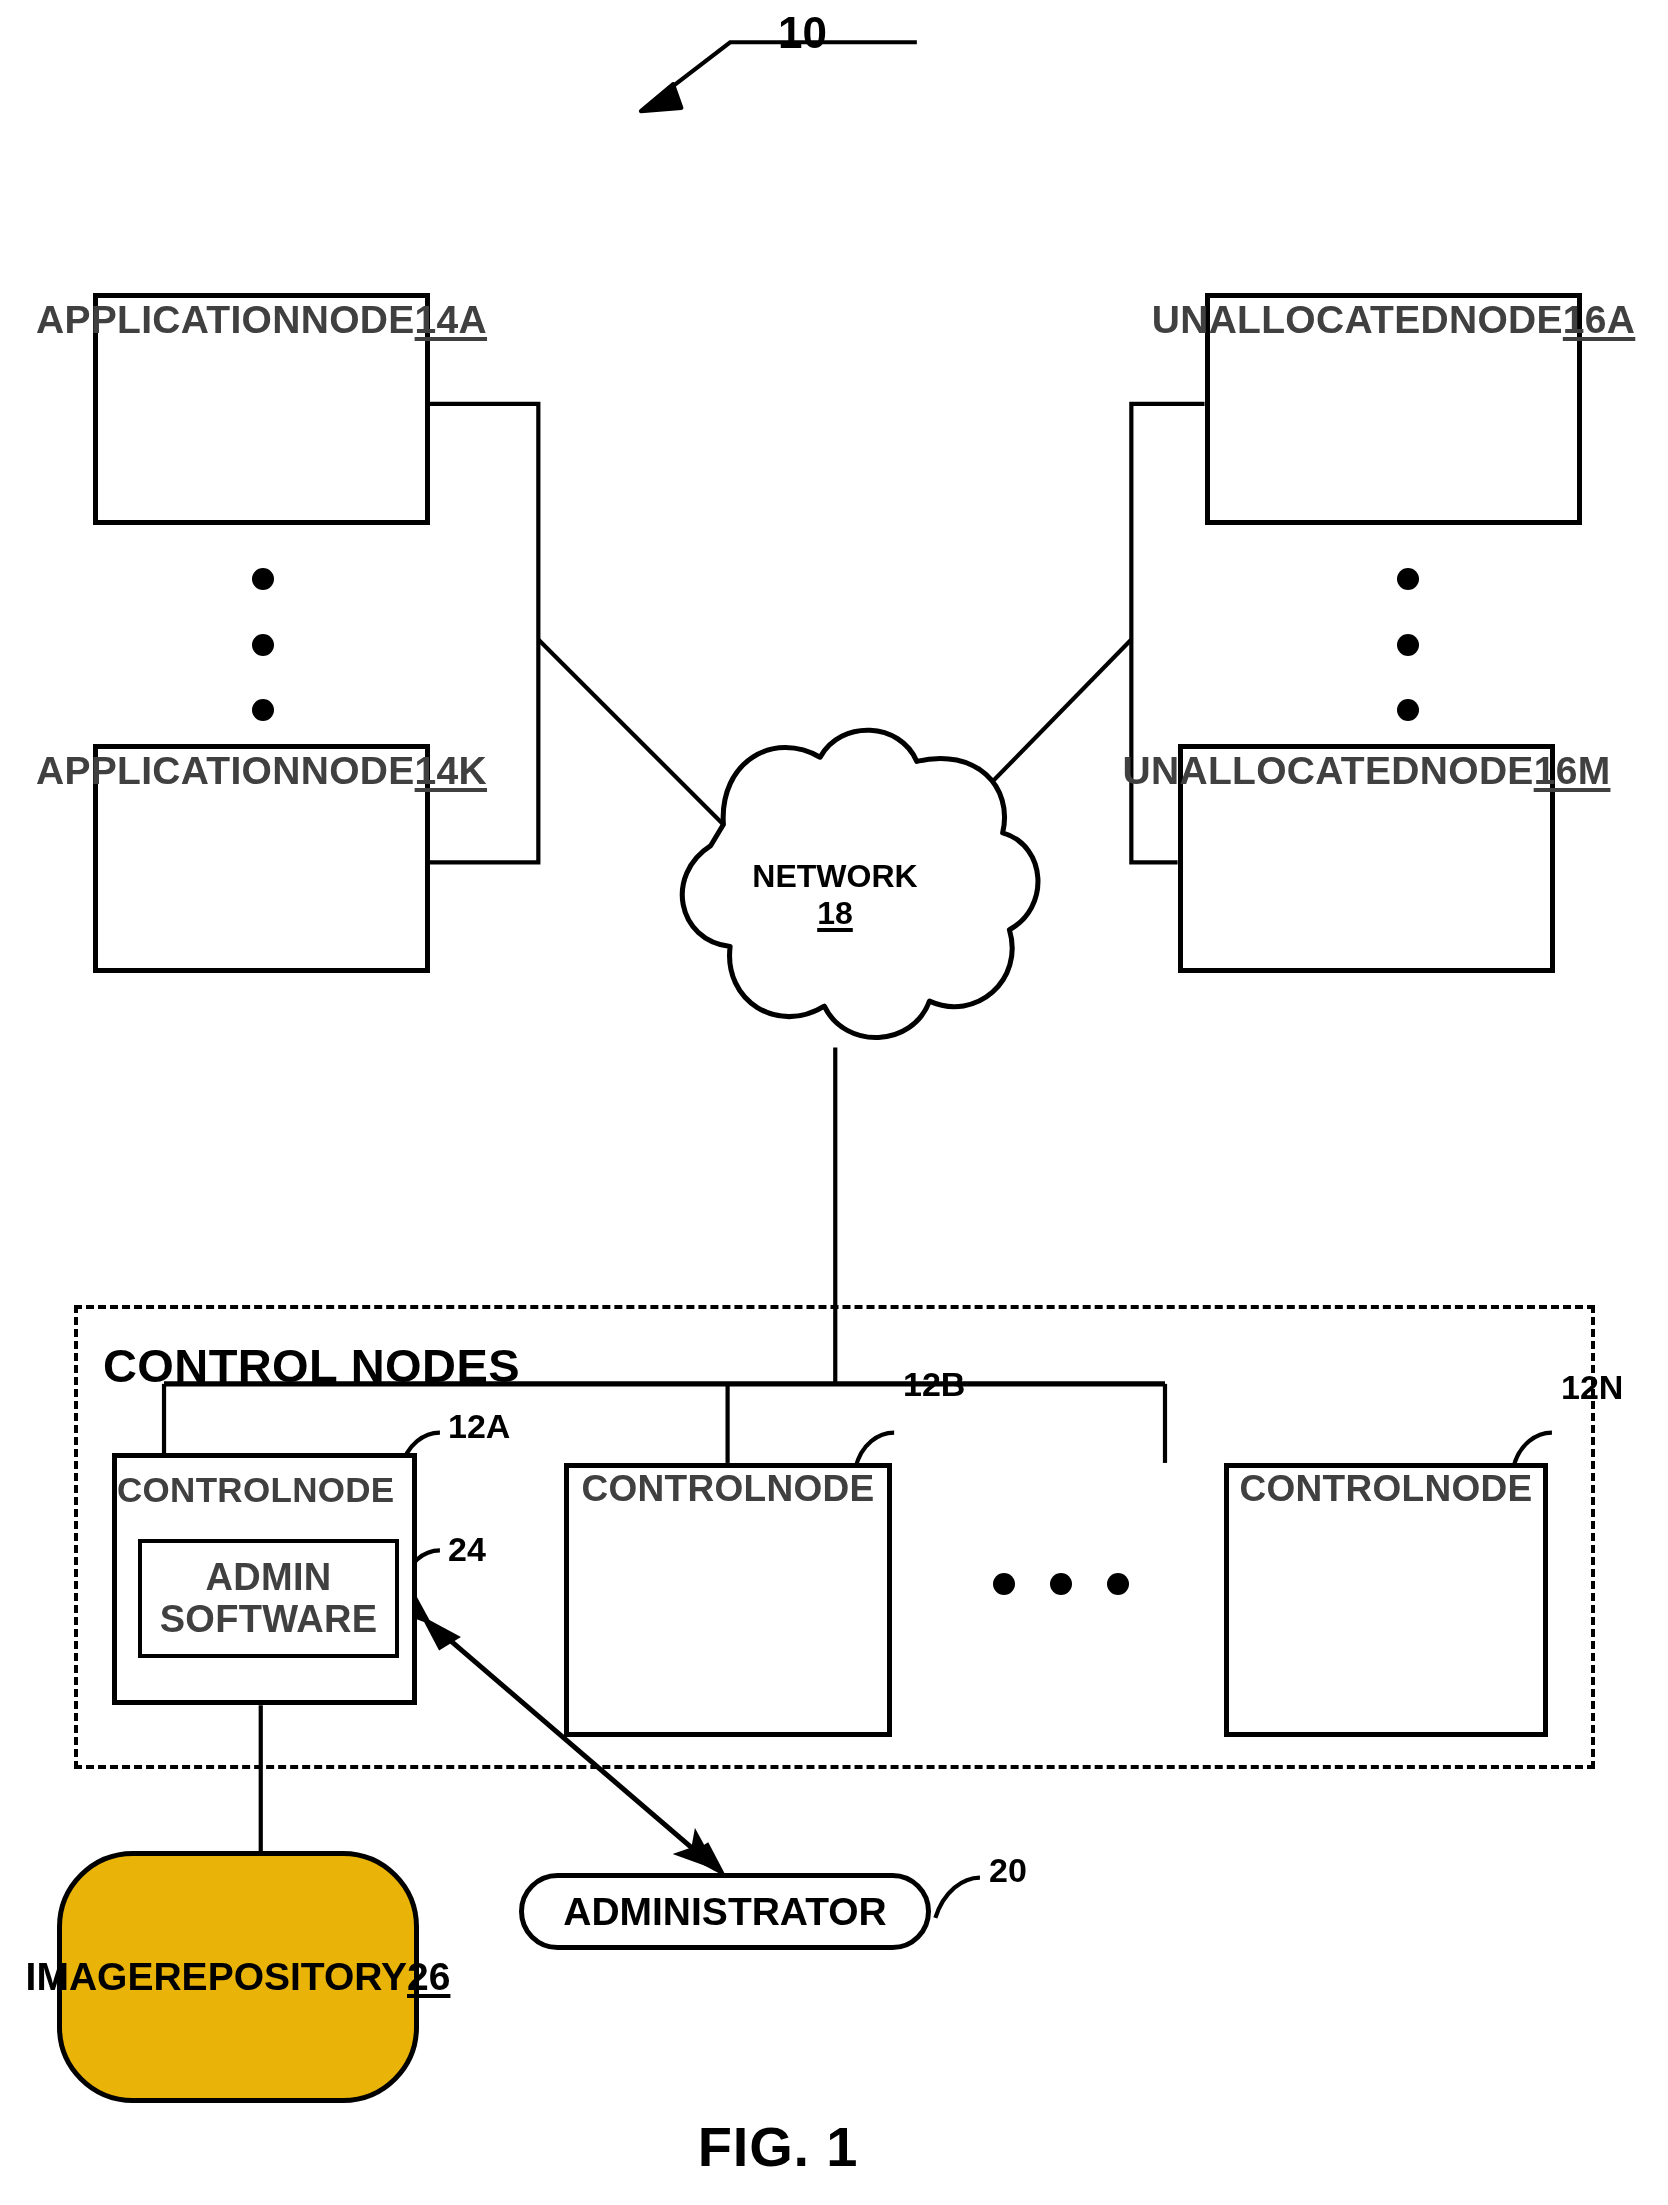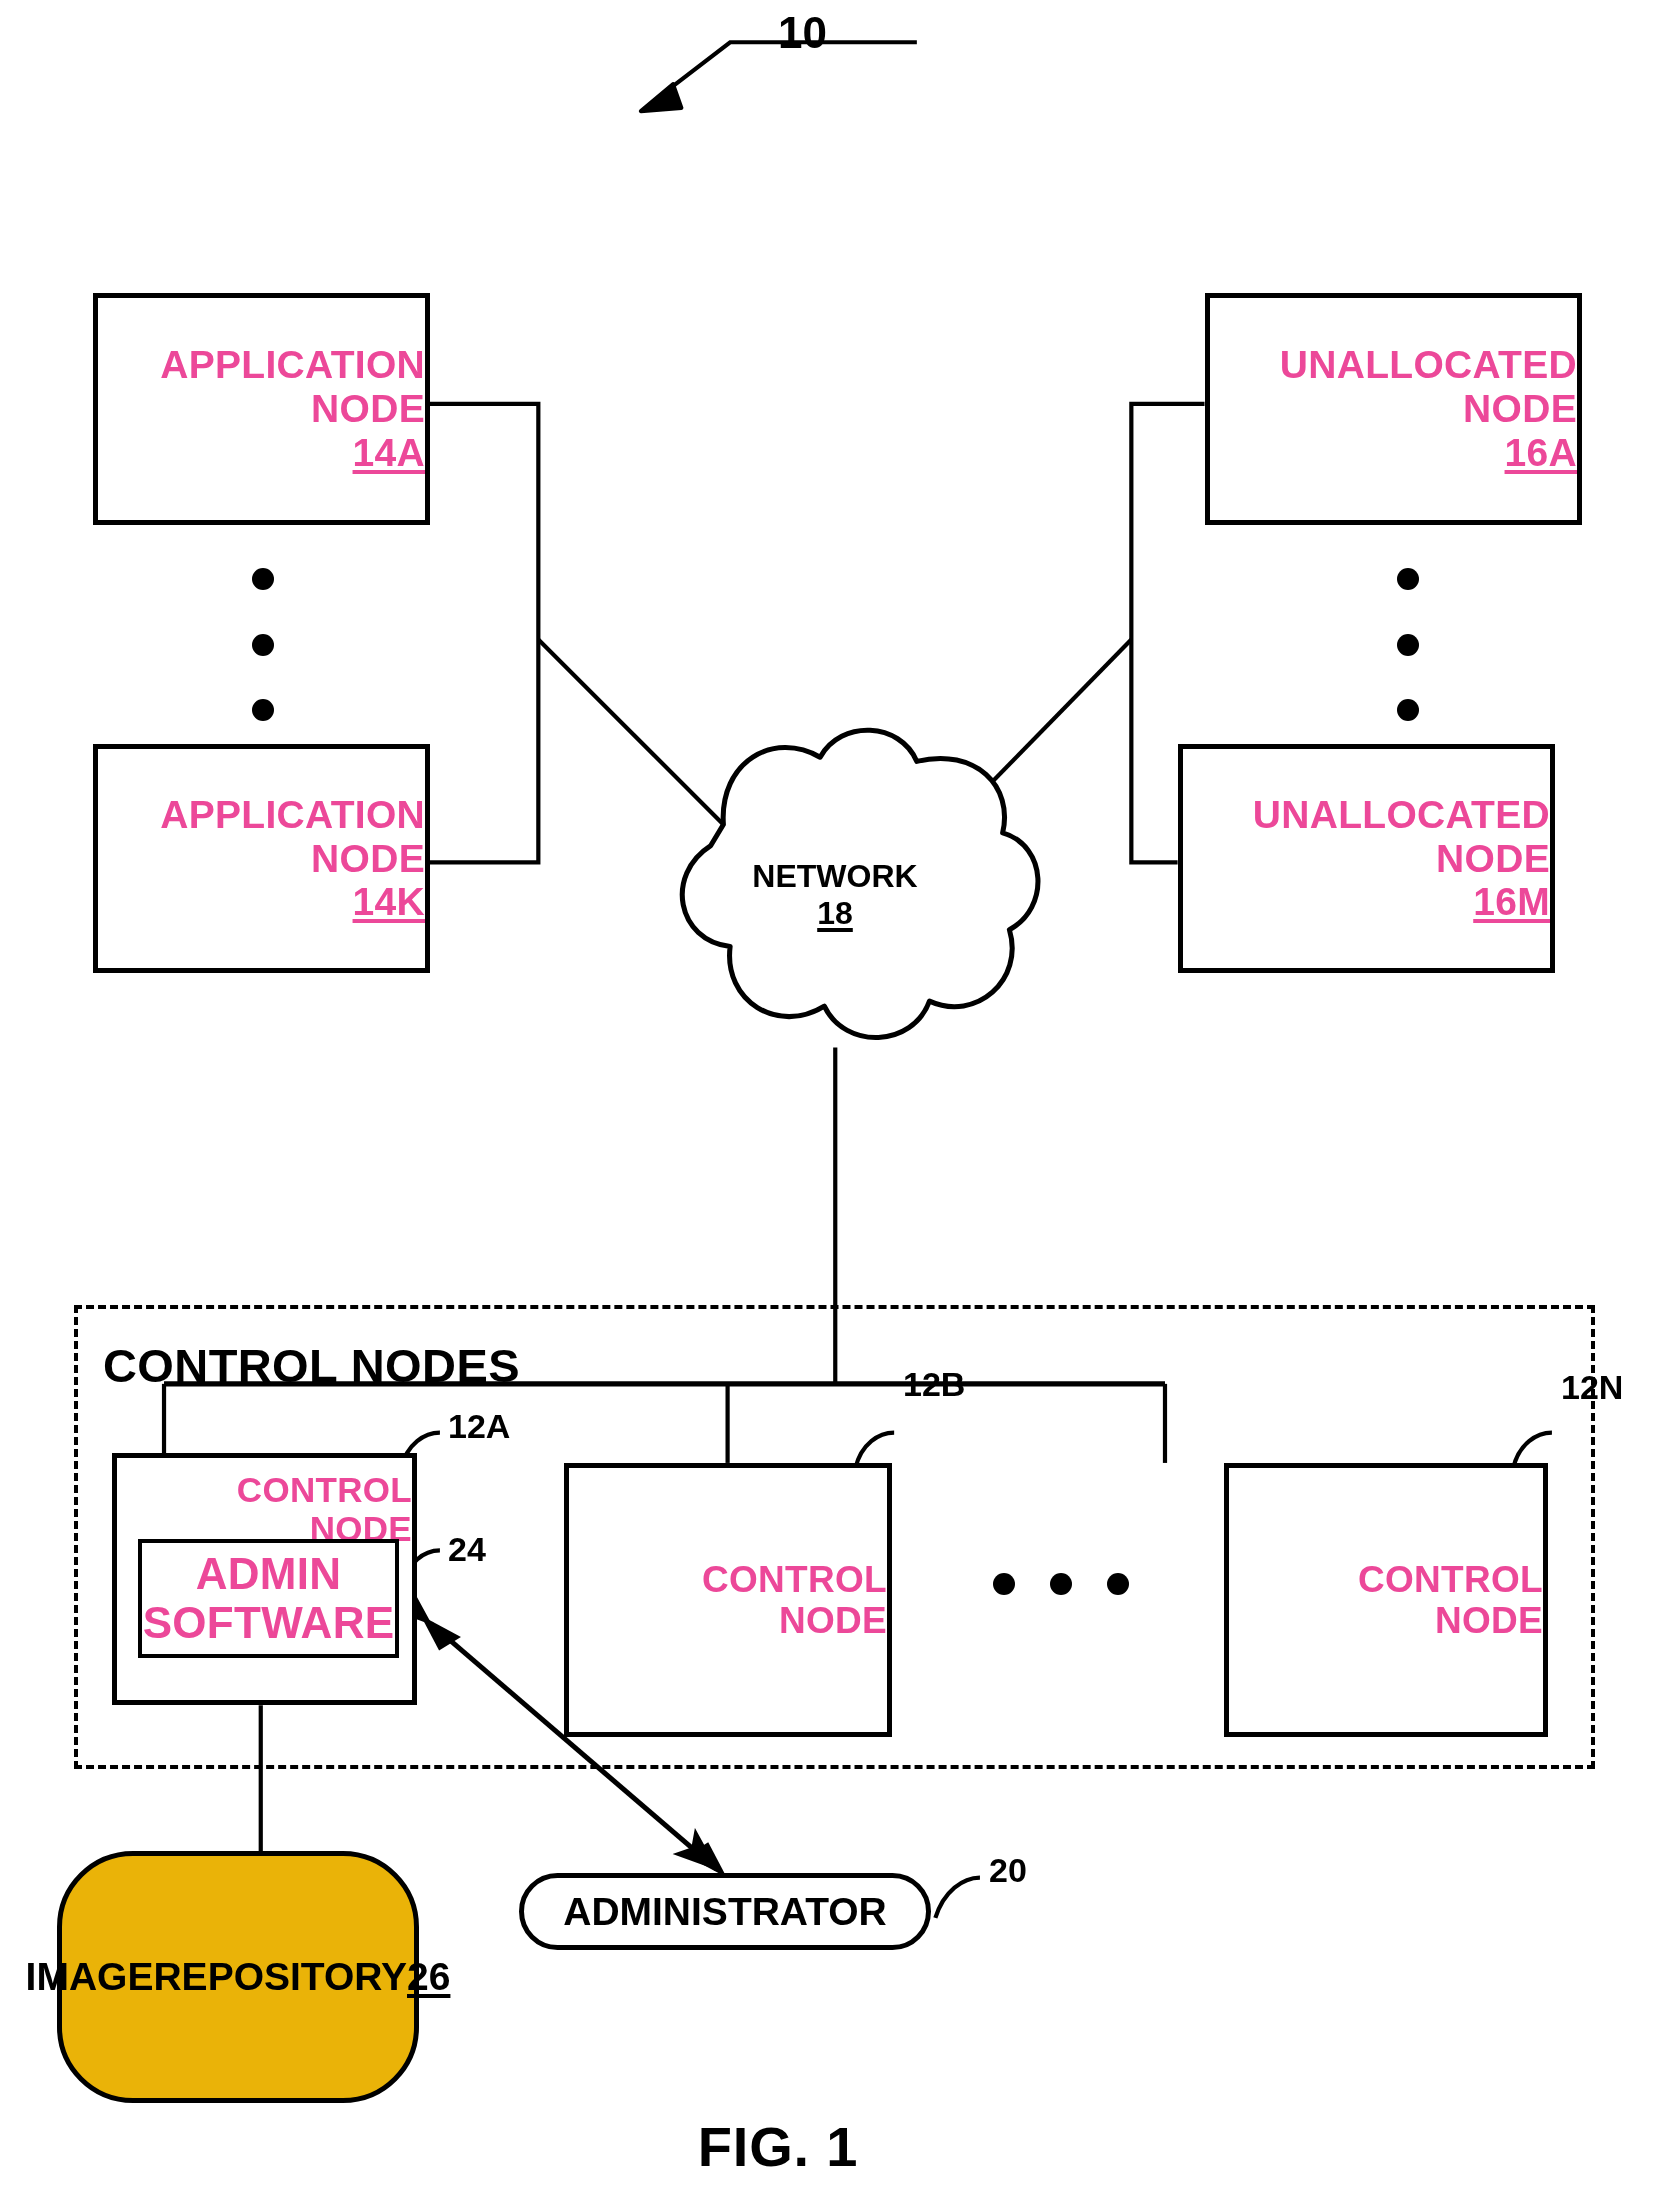--- a/index.html
+++ b/index.html
@@ -23,26 +23,25 @@
     left: 0; top: 0;
     width: 1668px;
     height: 2205px;
   }
   .node-box {
     position: absolute;
     box-sizing: border-box;
     border: 5px solid #000;
     background: #ffffff;
     display: flex;
-    flex-direction: column;
-    align-items: flex-end;
+    align-items: flex-start;
     justify-content: center;
     text-align: center;
     font-weight: bold;
-    color: #ec4899;
+    color: #404040;
     line-height: 1.12;
     letter-spacing: 0.3px;
   }
   .node-box .ln { display: block; white-space: nowrap; }
   .node-box .ref {
     display: block;
     text-decoration: underline;
     text-underline-offset: 4.2px;
     text-decoration-thickness: 4.2px;
   }
@@ -50,21 +49,21 @@
   
   #app-node-a    { left: 93px; top: 293px;  width: 337px; height: 232px; font-size: 39px; }
   #app-node-k    { left: 93px; top: 744px;  width: 337px; height: 229px; font-size: 39px; }
   #unalloc-a     { left: 1205px; top: 293px; width: 377px; height: 232px; font-size: 39px; }
   #unalloc-m     { left: 1178px; top: 744px; width: 377px; height: 229px; font-size: 39px; }
 
   #control-node-a { left: 112px;  top: 1453px; width: 305px; height: 252px; font-size: 35px; justify-content: flex-start; padding-top: 11.8px; }
   #admin-software { position: absolute; left: 21px; top: 81px; width: 261px; height: 119px;
                     box-sizing: border-box; border: 4.2px solid #000; background: #fff;
                     display: flex; flex-direction: column; align-items: center; justify-content: center;
-                    font-size: 44px; font-weight: bold; line-height: 1.1; }
+                    font-size: 38px; font-weight: bold; line-height: 1.1; }
   #control-node-b { left: 564px;  top: 1463px; width: 328px; height: 274px; font-size: 37px; }
   #control-node-n { left: 1224px; top: 1463px; width: 324px; height: 274px; font-size: 37px; }
 
   
   #control-nodes-group {
     position: absolute;
     left: 74px; top: 1305px;
     width: 1521px; height: 464px;
     box-sizing: border-box;
     border: 4.2px dashed #000;

